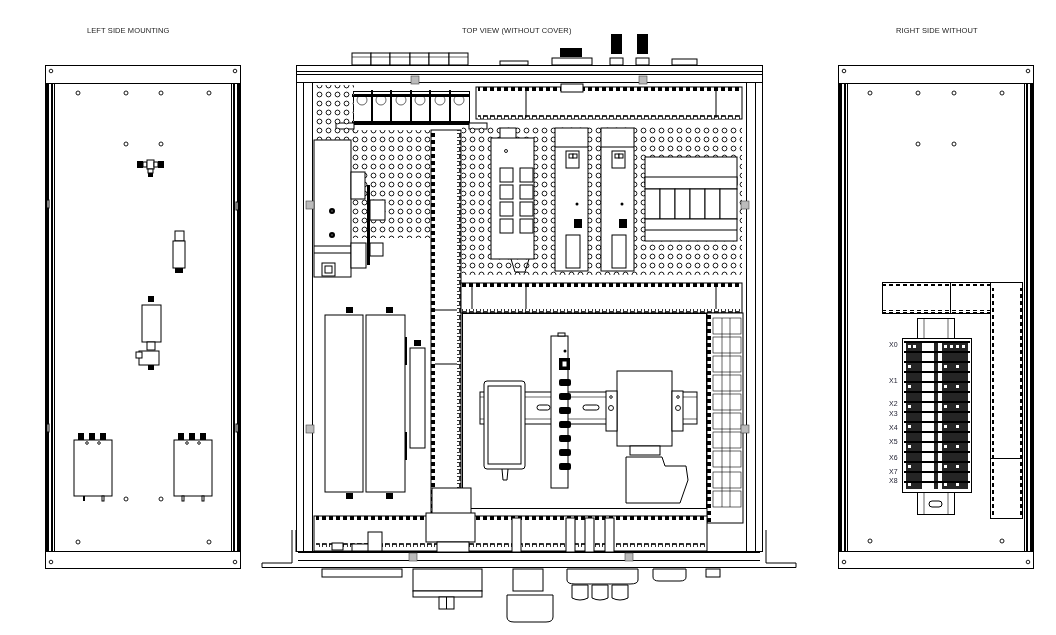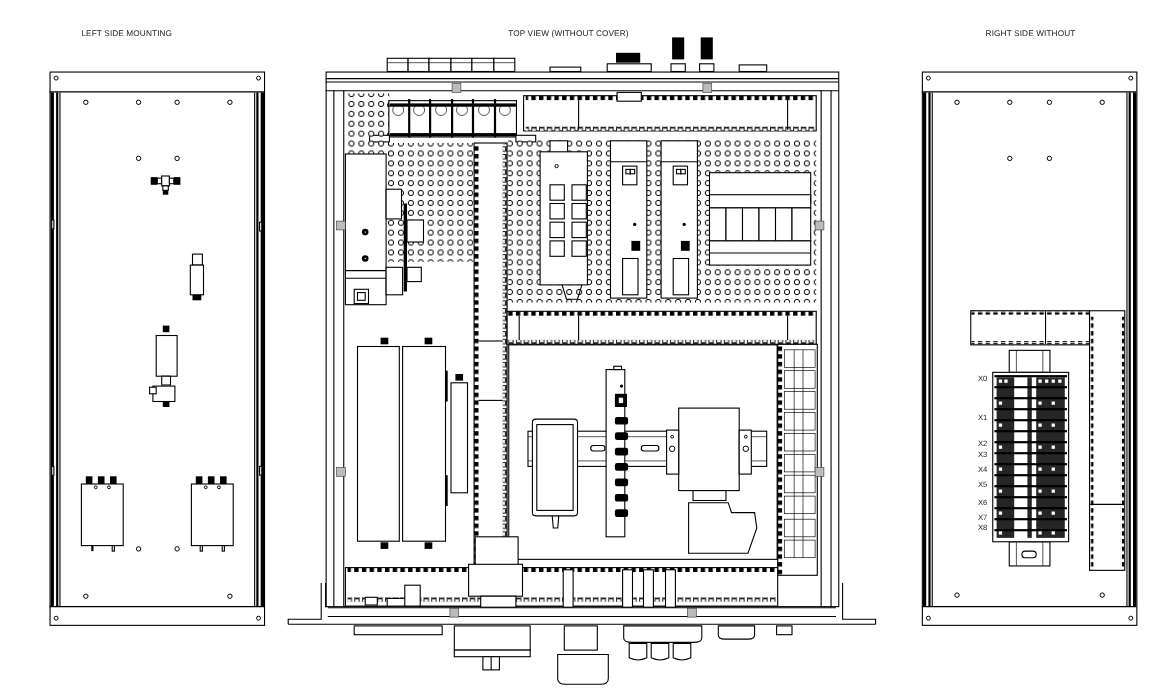--- a/index.html
+++ b/index.html
@@ -10,21 +10,21 @@
   .kt{stroke:#000;fill:none;stroke-width:0.6;}
   .kf{fill:#000;stroke:none;}
   .wf{fill:#fff;stroke:#000;stroke-width:1;}
   .hole{fill:#fff;stroke:#000;stroke-width:0.9;}
   .screw{fill:#bbb;stroke:#444;stroke-width:0.6;}
   .xlab{position:absolute;font-size:7px;color:#223;}
 </style>
 </head>
 <body>
 
-<div class="lbl" style="left:74px;top:26px;">LEFT SIDE MOUNTING</div>
+<div class="lbl" style="left:87px;top:26px;">LEFT SIDE MOUNTING</div>
 <div class="lbl" style="left:462px;top:26px;">TOP VIEW (WITHOUT COVER)</div>
 <div class="lbl" style="left:896px;top:26px;">RIGHT SIDE WITHOUT</div>
 
 <svg width="1056" height="635" viewBox="0 0 1056 635">
   <g>
     <rect class="k" x="45.5" y="65.5" width="195" height="503"></rect>
     <line class="k" x1="45" y1="83.5" x2="240" y2="83.5"></line>
     <line class="k" x1="45" y1="551.5" x2="240" y2="551.5"></line>
 
     <rect class="kf" x="46" y="84" width="3" height="467"></rect>

